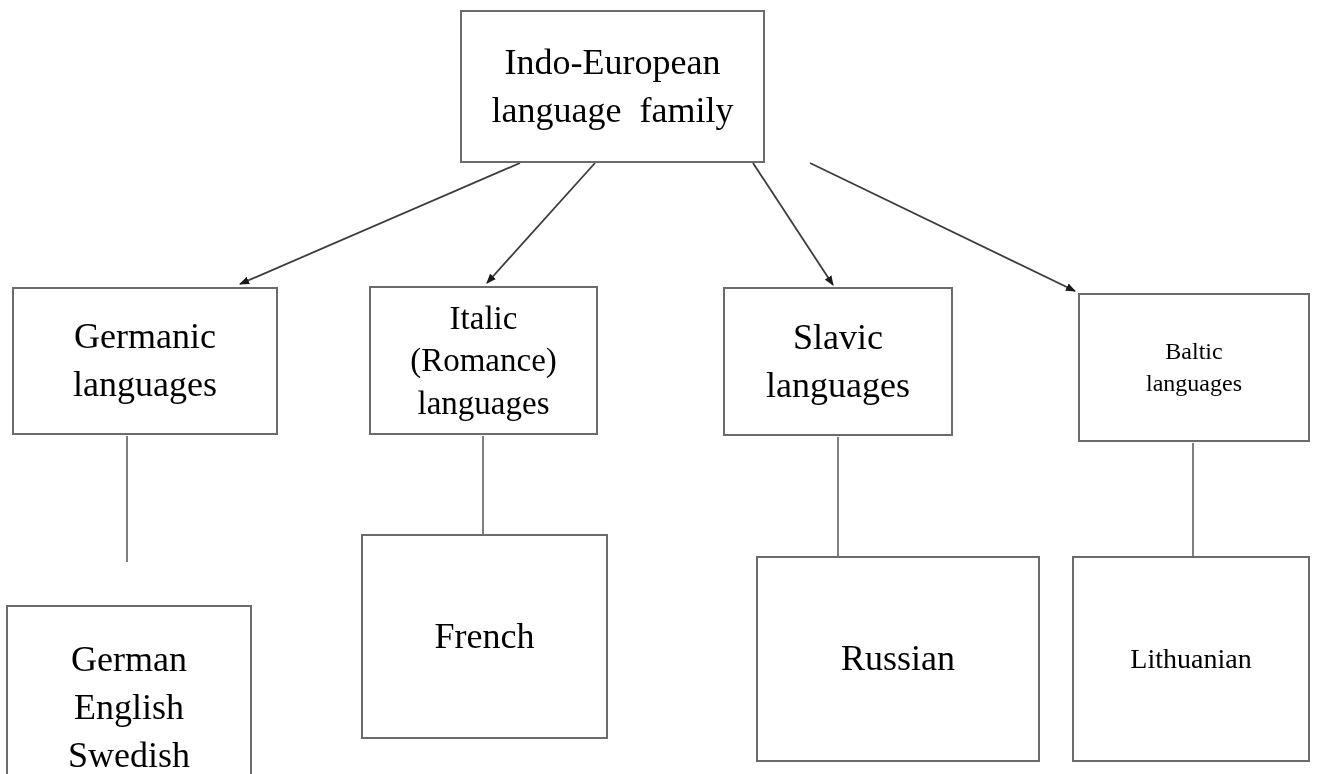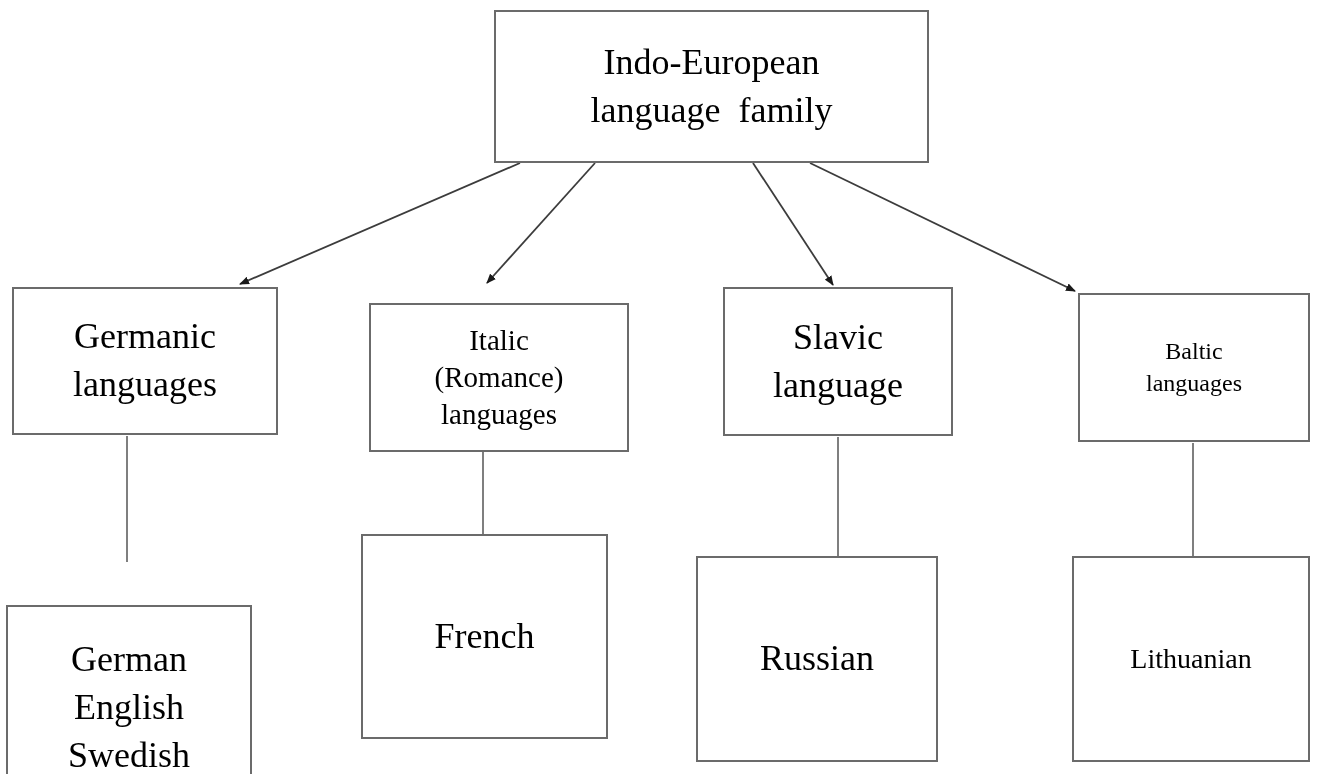--- a/index.html
+++ b/index.html
@@ -34,31 +34,31 @@
     display: flex;
     align-items: center;
     justify-content: center;
     text-align: center;
   }
   .node-label {
     white-space: pre-wrap;
     line-height: 1.33;
   }
   
-  #node-root        { left: 494px; top: 10px;  width: 435px; height: 153px; font-size: 36px; align-items: center; }
+  #node-root        { left: 460px; top: 10px;  width: 305px; height: 153px; font-size: 36px; align-items: center; }
   
   #node-germanic    { left: 12px;   top: 287px; width: 266px; height: 148px; font-size: 36px; }
-  #node-italic      { left: 369px;  top: 303px; width: 260px; height: 149px; font-size: 29px; }
+  #node-italic      { left: 369px;  top: 286px; width: 229px; height: 149px; font-size: 33px; }
   #node-italic .node-label { line-height: 1.28; }
   #node-slavic      { left: 723px;  top: 287px; width: 230px; height: 149px; font-size: 36px; }
   #node-baltic      { left: 1078px; top: 293px; width: 232px; height: 149px; font-size: 24px; }
   
   #node-germanic-ex { left: 6px;    top: 561px; width: 246px; height: 206px; font-size: 36px; margin-top: 44px; }
   #node-italic-ex   { left: 361px;  top: 534px; width: 247px; height: 205px; font-size: 36px; }
-  #node-slavic-ex   { left: 696px;  top: 556px; width: 242px; height: 206px; font-size: 36px; }
+  #node-slavic-ex   { left: 756px;  top: 556px; width: 284px; height: 206px; font-size: 36px; }
   #node-baltic-ex   { left: 1072px; top: 556px; width: 238px; height: 206px; font-size: 28px; }
 
   .arrow-line { stroke: #3c3c3c; stroke-width: 1.8; }
   .plain-line { stroke: #7f7f7f; stroke-width: 2; }
 </style>
 </head>
 <body>
 
 <div class="canvas">
 
@@ -91,21 +91,21 @@
   </div>
 
   <div class="node" id="node-italic">
     <span class="node-label">Italic
 (Romance)
 languages</span>
   </div>
 
   <div class="node" id="node-slavic">
     <span class="node-label">Slavic
-language</span>
+languages</span>
   </div>
 
   <div class="node" id="node-baltic">
     <span class="node-label">Baltic
 languages</span>
   </div>
 
   <div class="node" id="node-germanic-ex">
     <span class="node-label">German
 English

